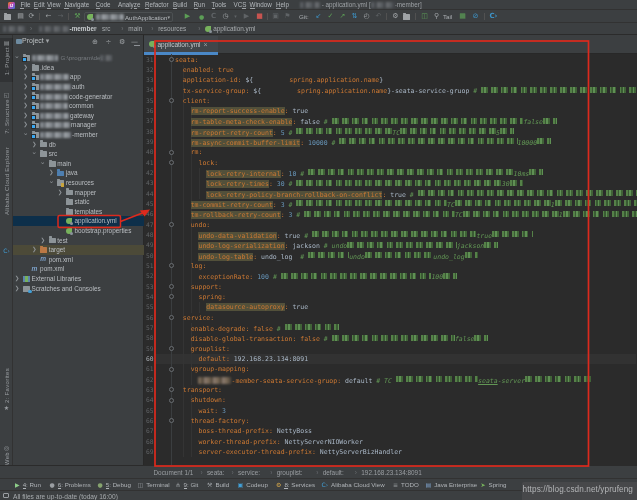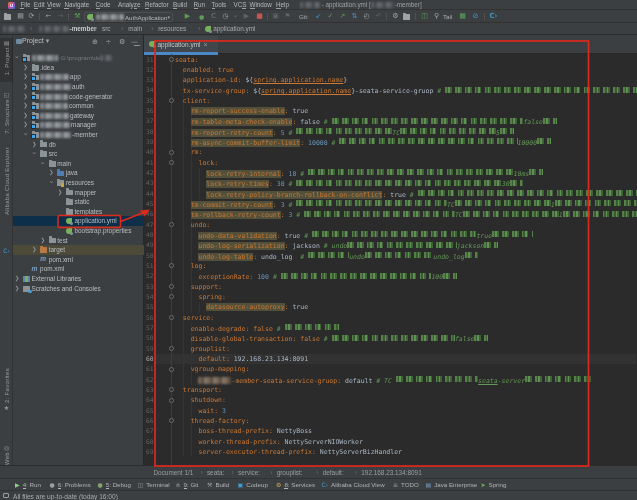--- a/index.html
+++ b/index.html
@@ -104,21 +104,21 @@
   #code .cl{height:10.33px;line-height:10.33px;}
   #code .k{color:#cc7832;}
   #code .khl{color:#cc7832;background:#52503a;}
   #code .v{color:#a9b7c6;}
   #code .n{color:#6897bb;}
   #code .kw{color:#cc7832;}
   #code .cmt{color:#629755;font-style:italic;}
   #code .cjk{font-style:italic;font-size:9.5px;letter-spacing:4.2px;color:transparent;
              background:repeating-linear-gradient(90deg,#558148 0 1.7px,#3a5a33 1.7px 3.3px,#5f9054 3.3px 4.9px,#406237 4.9px 6.8px,rgba(0,0,0,0) 6.8px 9.9px);
              background-size:auto 6.3px;background-repeat:repeat-x;background-position:0 2.3px;filter:blur(0.55px);}
-  #code .lnk{color:#cc7832;text-decoration:underline;}
+  #code .lnk{color:#cc7832;padding-left:36px;}
   #code .clnk{color:#629755;font-style:italic;text-decoration:underline;}
 
   
   #crumbbar{left:0;top:465px;width:637px;height:12.5px;background:#3c3f41;border-top:1px solid #2b2b2b;}
   .bcrumb{position:absolute;top:0;height:12.5px;line-height:13px;font-size:6.4px;color:#9a9ea2;}
   .bcrumb.sep{color:#686c70;}
   #stripebar{left:0;top:477.5px;width:637px;height:12px;background:#3c3f41;border-top:1px solid #323232;}
   .sbi{position:absolute;top:0;height:12px;line-height:12.5px;font-size:6.2px;color:#b0b4b8;white-space:nowrap;}
   .sbi .ic{font-family:"DejaVu Sans",sans-serif;font-size:6px;margin-right:3px;}
   .sbi u{text-decoration:none;border-bottom:0.5px solid #b0b4b8;}
@@ -498,20 +498,23 @@
       <div class="sbi" style="left: 393px;"><span class="ic" style="color: rgb(154, 158, 162);">≡</span>TODO</div>
       <div class="sbi" style="left: 425.5px;"><span class="ic" style="color: rgb(124, 160, 200);">▤</span>Java Enterprise</div>
       <div class="sbi" style="left: 480.5px;"><span class="ic" style="color: rgb(119, 178, 92);">➤</span>Spring</div>
     </div>
 
   <div id="statusbar" class="abs">
     <div id="status-icon"></div>
     <div id="status-text">All files are up-to-date (today 16:00)</div>
   </div>
 
+  <div id="watermark" class="abs">
+    <div id="watermark-text">https://blog.csdn.net/yprufeng</div>
+  </div>
 
   <svg id="anno" class="abs" width="637" height="500" viewBox="0 0 637 500">
     <rect x="155" y="41" width="433.5" height="425" fill="none" stroke="#dd2a1d" stroke-width="1.7"></rect>
     <rect x="58" y="215.5" width="62.5" height="12" rx="1.5" fill="none" stroke="#dd2a1d" stroke-width="1.5"></rect>
     <path d="M120.5 221.5 L145 212" fill="none" stroke="#dd2a1d" stroke-width="1.7"></path>
     <path d="M150 209.5 L139.8 210.5 L144.6 216.6 Z" fill="#dd2a1d"></path>
   </svg>
 
 </div>
 

